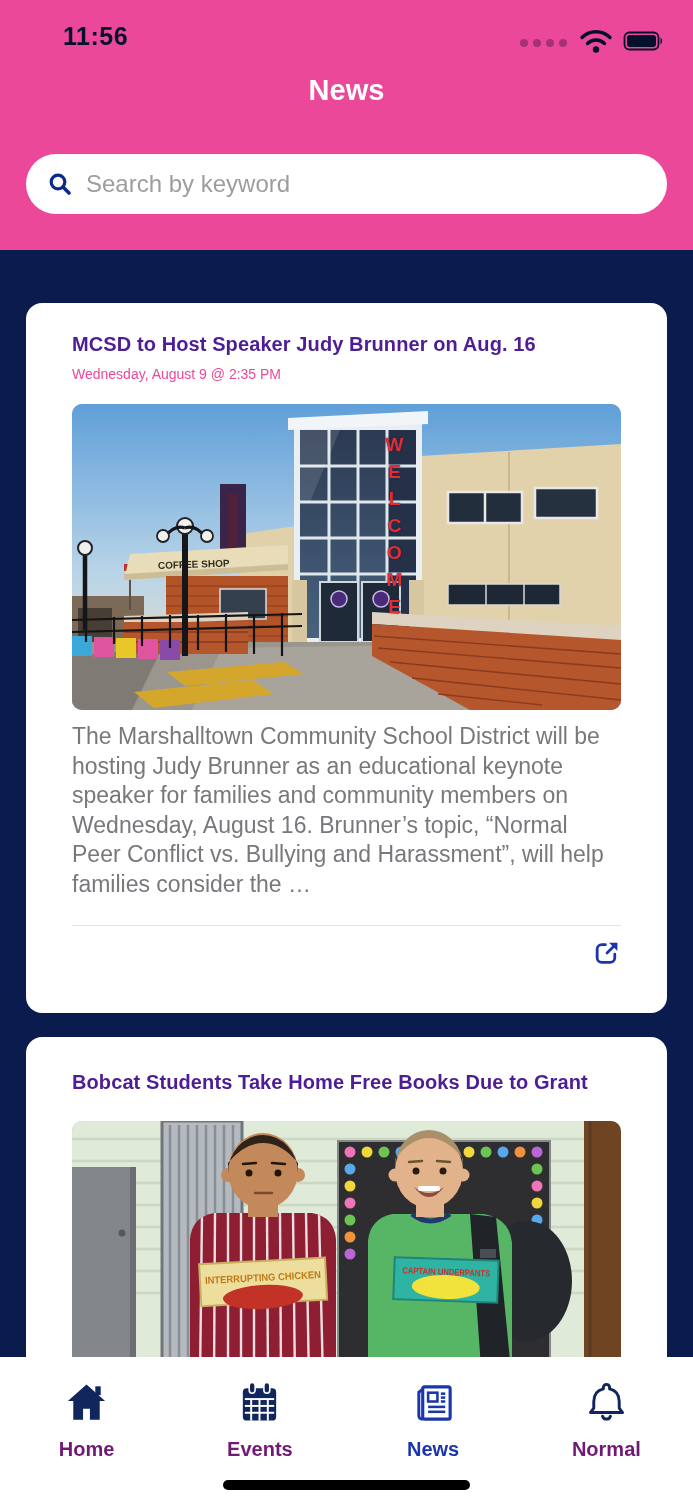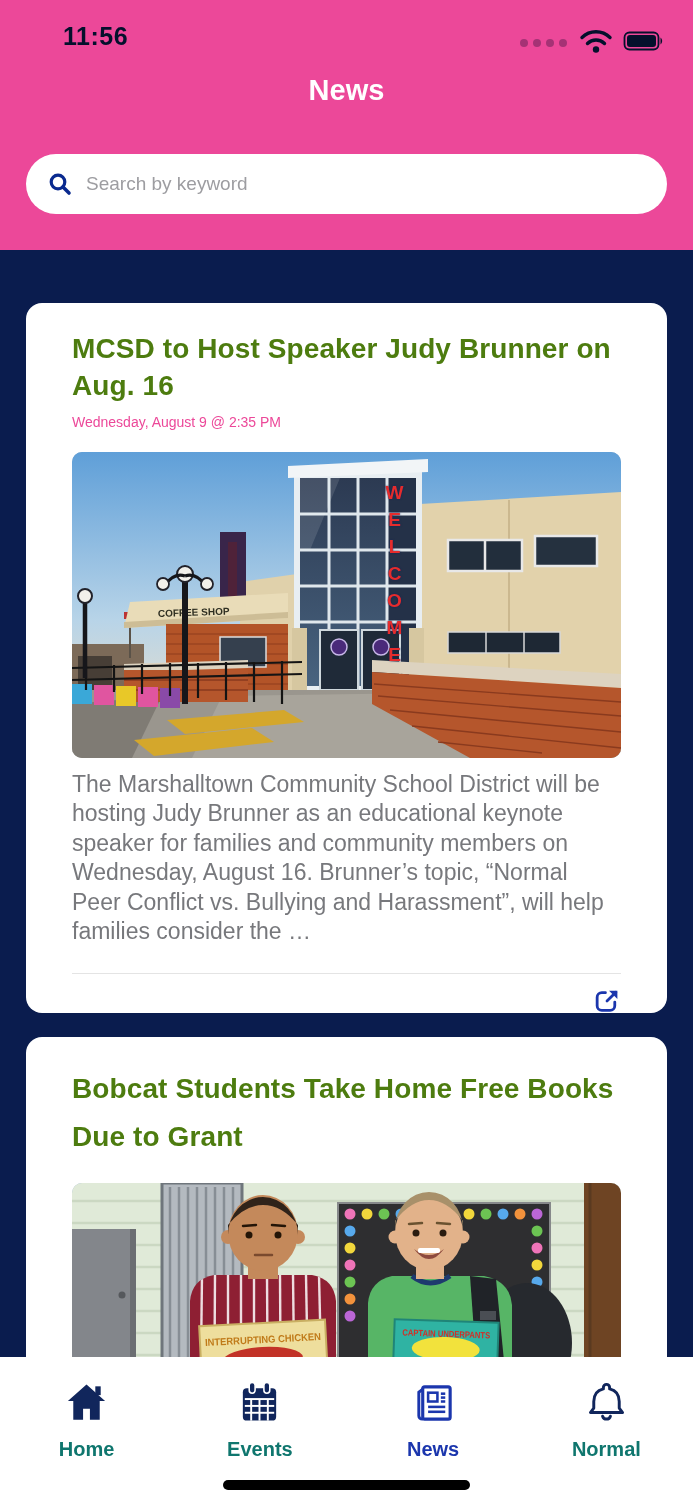--- a/index.html
+++ b/index.html
@@ -13,50 +13,50 @@
   .status-bar { position:absolute; top:18px; left:0; width:693px; height:44px; }
   .time { position:absolute; left:63px; top:4px; font-size:25px; font-weight:700; color:#04102c; letter-spacing:.5px; }
   .status-icons { position:absolute; right:28px; top:10px; display:flex; align-items:center; gap:10px; }
   .cell-dots { display:flex; gap:5px; align-items:center; margin-right:2px; }
   .cell-dots i { width:8px; height:8px; border-radius:50%; background:rgba(0,0,35,.30); }
   .page-title { position:absolute; top:74px; width:693px; text-align:center;
                 color:#ffffff; font-size:29px; font-weight:700; }
   .search-pill { position:absolute; top:154px; left:26px; width:641px; height:60px;
                  background:#ffffff; border-radius:30px; display:flex; align-items:center; padding:0 22px; }
   .search-pill svg { flex:0 0 auto; margin-right:14px; }
-  .search-pill input { border:none; outline:none; flex:1; font-size:19px; color:#333;
+  .search-pill input { border:none; outline:none; flex:1; font-size:24px; color:#333;
                        font-family:"Liberation Sans","DejaVu Sans",sans-serif; background:transparent; }
   .search-pill input::placeholder { color:#9d9da1; }
 
   
   .card { position:absolute; left:26px; width:641px; background:#ffffff; border-radius:16px;
           padding:28px 46px 0 46px; overflow:hidden; }
   .card-1 { top:303px; height:710px; }
   .card-2 { top:1037px; height:430px; }
-  .card-title { color:#4d7c0f; font-size:28px; font-weight:700; line-height:1.32; letter-spacing:.1px; }
+  .card-title { color:#4c1d95; font-size:20px; font-weight:700; line-height:1.32; letter-spacing:.1px; }
   .card-2 .card-title { line-height:1.72; }
   .card-date { color:#ec4899; font-size:14px; margin-top:9px; }
   .card-photo { position:relative; width:549px; border-radius:10px; overflow:hidden; margin-top:22px; background:#9db7cf; }
   .photo-1 { height:306px; }
   .photo-2 { height:260px; }
   .card-photo svg { display:block; }
   .welcome-sign { position:absolute; left:311px; top:30px; height:200px;
                   writing-mode:vertical-rl; text-orientation:upright;
                   font-size:19px; font-weight:800; color:#e62c2c; letter-spacing:6px;
                   text-shadow:0 0 2px #16225a; }
   .card-body { margin-top:12px; color:#77787c; font-size:23px; line-height:29.5px; }
   .card-divider { margin-top:26px; height:1px; background:#e4e4e4; }
   .card-footer { height:58px; display:flex; align-items:center; justify-content:flex-end; }
 
   
   .tabbar { position:absolute; left:0; bottom:0; width:693px; height:143px; background:#ffffff; z-index:6; }
   .tabs { display:flex; height:110px; }
   .tab { flex:1; display:flex; flex-direction:column; align-items:center; justify-content:flex-start;
          padding-top:22px; cursor:pointer; }
-  .tab-label { margin-top:13px; font-size:20px; font-weight:600; color:#0f766e; }
+  .tab-label { margin-top:13px; font-size:20px; font-weight:600; color:#701a75; }
   .tab.active .tab-label { color:#1b36ad; }
   .home-indicator { position:absolute; left:223px; bottom:10px; width:247px; height:10px;
                     border-radius:5px; background:#000000; }
 </style>
 </head>
 <body>
 
 <div class="phone">
 
   <div class="header">

